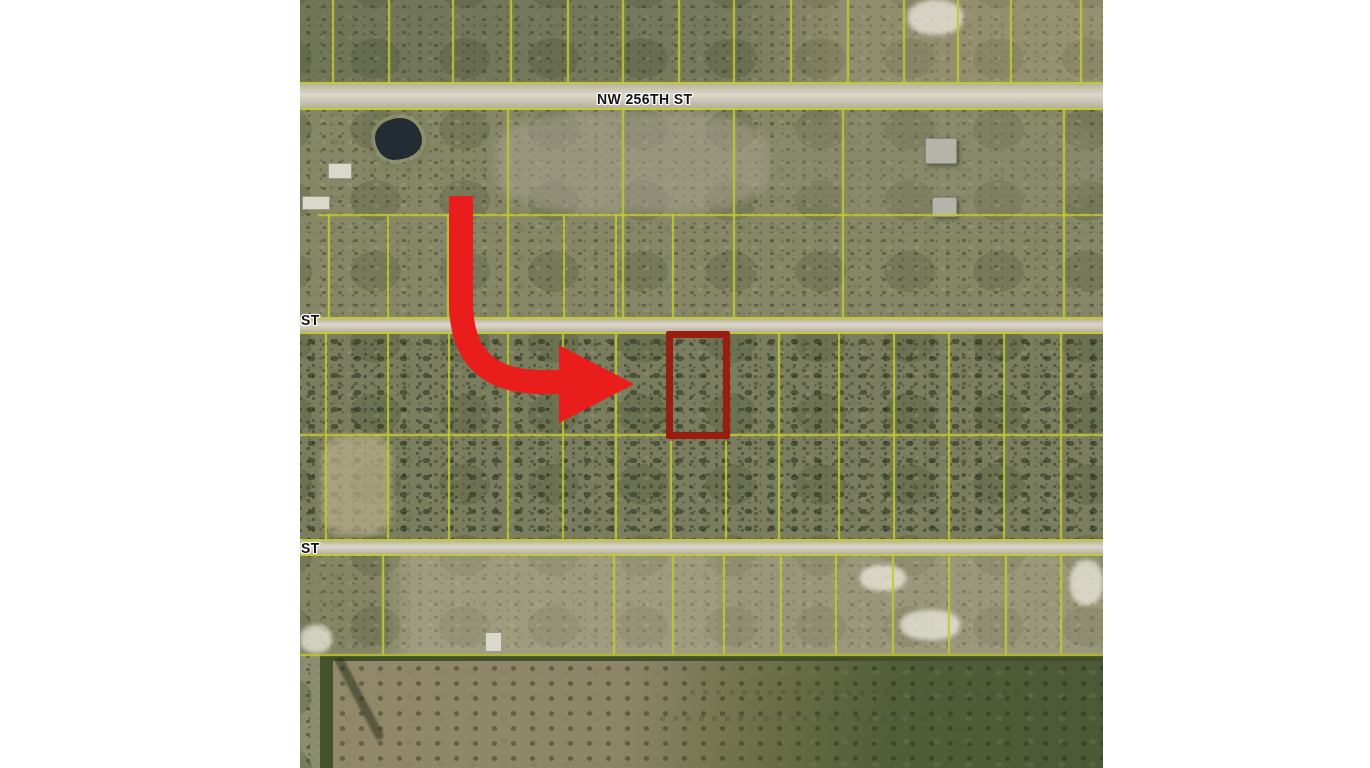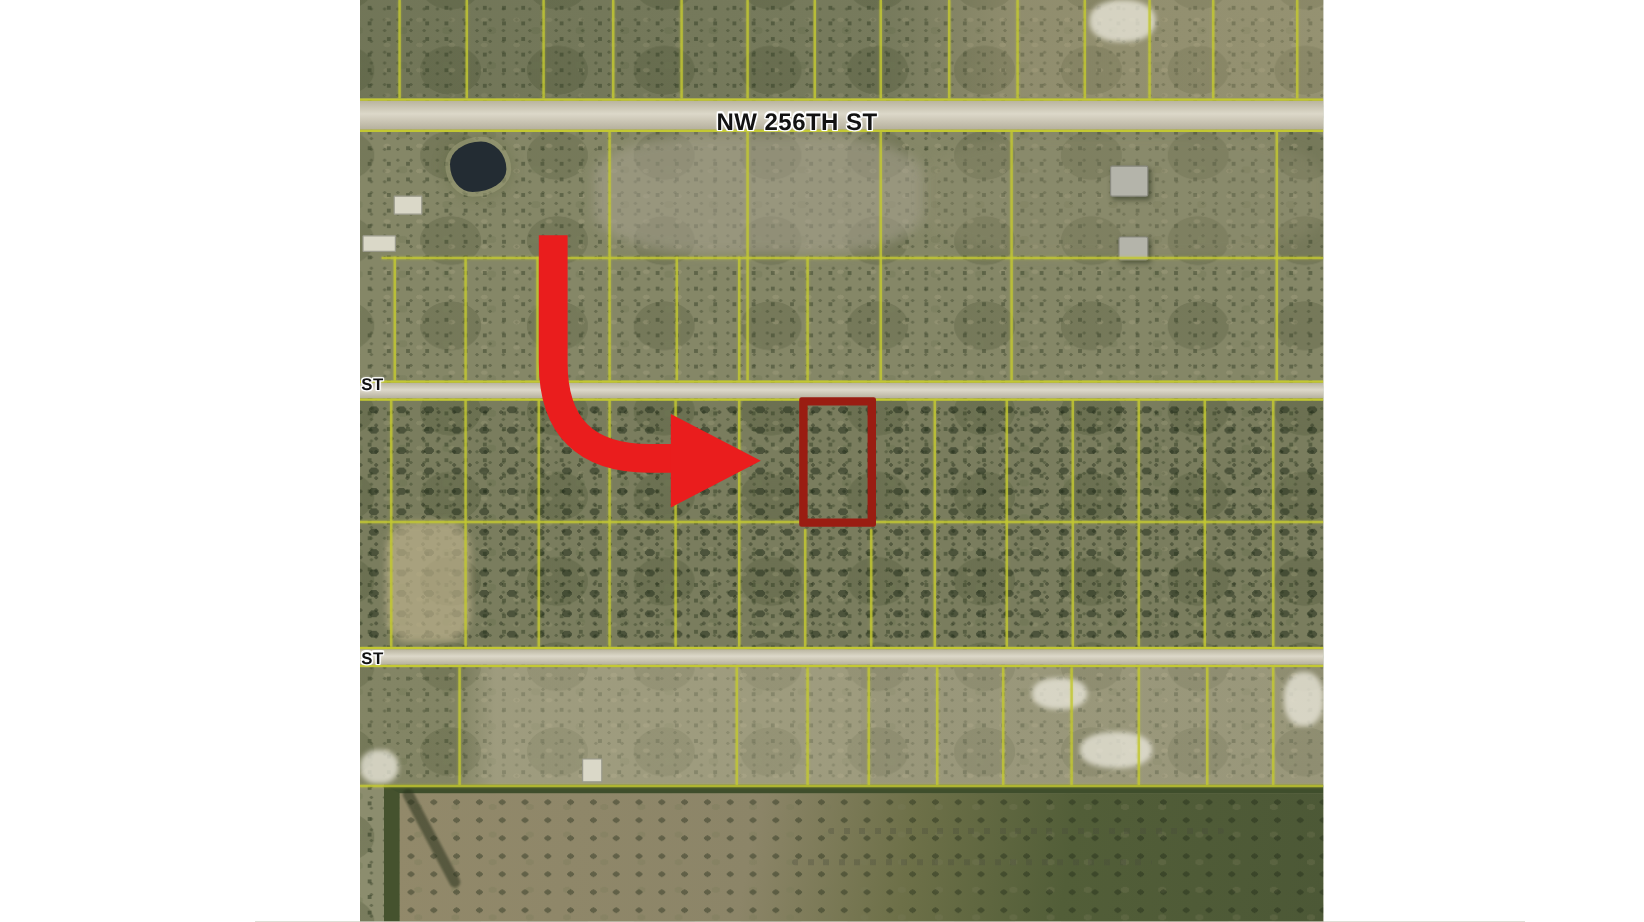--- a/index.html
+++ b/index.html
@@ -75,21 +75,21 @@
   
   .road{position:absolute;left:0;width:803px;z-index:4;box-sizing:border-box;
     border-top:2px solid var(--parcel-line,#c3c832);
     border-bottom:2px solid var(--parcel-line,#c3c832);
     background:linear-gradient(180deg,#b9b49f 0%,#dcd8c9 45%,#d2cdbd 60%,#b5b09c 100%);}
   #road-1{top:82px;height:28px;}
   #road-2{top:317px;height:17px;}
   #road-3{top:539px;height:17px;}
   .street-label{
     position:absolute;z-index:6;color:#121212;font-weight:bold;
-    font-size:20px;letter-spacing:.4px;white-space:nowrap;
+    font-size:14px;letter-spacing:.4px;white-space:nowrap;
     text-shadow:1px 0 0 #fff,-1px 0 0 #fff,0 1px 0 #fff,0 -1px 0 #fff,
                 1px 1px 0 #fff,-1px -1px 0 #fff,1px -1px 0 #fff,-1px 1px 0 #fff,0 0 3px #fff;
   }
   #label-main{left:297px;top:91px;}
   #label-st-mid{left:1px;top:312px;font-size:14px;}
   #label-st-low{left:1px;top:540px;font-size:14px;}
   
   #arrow-svg{position:absolute;left:0;top:0;z-index:5;pointer-events:none;}
   #highlight-parcel{
     position:absolute;z-index:5;box-sizing:border-box;

